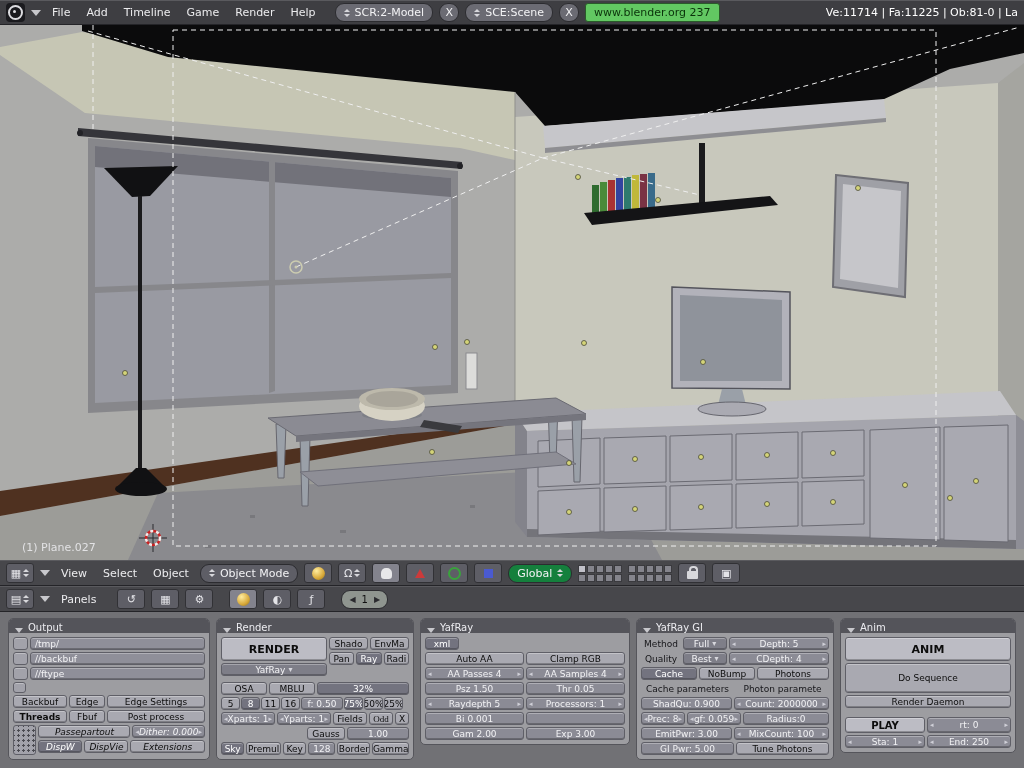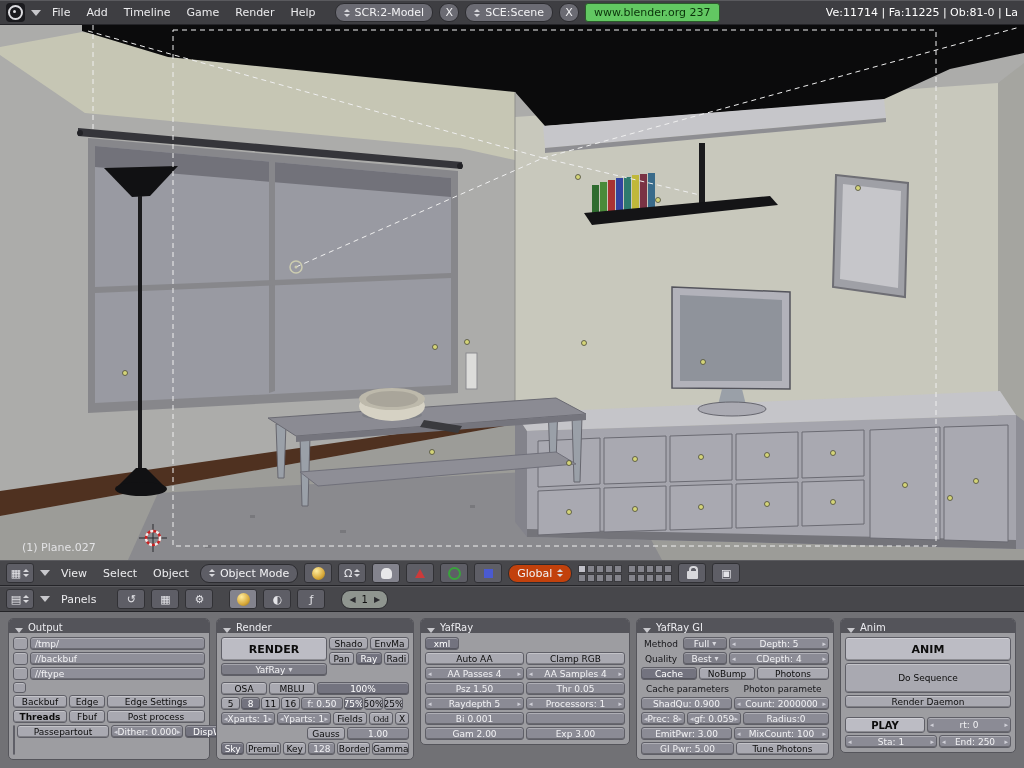--- a/index.html
+++ b/index.html
@@ -314,21 +314,21 @@
       </div>
     <div class="hbtn">
         <span class="red-tri"></span>
       </div>
     <div class="hbtn">
         <span class="grn-circ"></span>
       </div>
     <div class="hbtn">
         <span class="blu-sq"></span>
       </div>
-    <div class="widget" style="background:#c2410c;">
+    <div class="widget" style="background:#15803d;">
       <span>Global</span>
       <span class="ud">
           <i class="u"></i>
           <i class="d"></i>
         </span>
     </div>
     <div class="layers">
       <b class="on"></b>
         <b></b>
         <b></b>
@@ -423,21 +423,21 @@
           <div class="btn" style="width:36px;">Edge</div>
           <div class="btn sp">Edge Settings</div>
         </div>
         <div class="row">
           <div class="btn" style="width:54px;font-weight:bold;">Threads</div>
           <div class="btn" style="width:36px;">Fbuf</div>
           <div class="btn sp">Post process</div>
         </div>
         <div style="display:flex;gap:2px;">
           <div class="gridicon"></div>
-          <div style="flex:1;display:flex;flex-direction:row;gap:2px;">
+          <div style="flex:1;display:flex;flex-direction:column;gap:2px;font-style:italic;">
             <div class="row">
               <div class="btn" style="width:92px;">Passepartout</div>
               <div class="fld num sp">Dither: 0.000</div>
             </div>
             <div class="row">
               <div class="btn on" style="width:44px;">DispW</div>
               <div class="btn" style="width:44px;">DispVie</div>
               <div class="btn sp">Extensions</div>
             </div>
           </div>
@@ -465,21 +465,21 @@
                 <div class="btn sp">Pan</div>
                 <div class="btn on sp">Ray</div>
                 <div class="btn sp">Radi</div>
               </div>
             <div class="row"></div>
           </div>
         </div>
         <div class="row">
           <div class="btn" style="width:46px;">OSA</div>
           <div class="btn" style="width:46px;">MBLU</div>
-          <div class="btn on sp">100%</div>
+          <div class="btn on sp">32%</div>
         </div>
         <div class="row tight">
           <div class="btn" style="width:19px;">5</div>
           <div class="btn on" style="width:19px;">8</div>
           <div class="btn" style="width:19px;">11</div>
           <div class="btn" style="width:19px;">16</div>
           <div class="fld" style="width:42px;">f: 0.50</div>
           <div class="btn on" style="width:19px;">75%</div>
           <div class="btn" style="width:19px;">50%</div>
           <div class="btn" style="width:19px;">25%</div>
@@ -596,20 +596,20 @@
       <div class="pbody">
         <div class="btn big" style="height:24px;">ANIM</div>
         <div class="btn" style="height:30px;">Do Sequence</div>
         <div class="btn" style="height:13px;">Render Daemon</div>
         <div style="height:5px;"></div>
         <div class="row" style="height:16px;">
           <div class="btn big" style="width:80px;font-size:10px;">PLAY</div>
           <div class="fld num sp">rt: 0</div>
         </div>
         <div class="row">
-          <div class="fld num" style="width:92px;">Sta: 1</div>
+          <div class="fld num" style="width:80px;">Sta: 1</div>
           <div class="fld num sp">End: 250</div>
         </div>
       </div>
     </div>
 
   </div>
 </div>
 
 </body></html>

